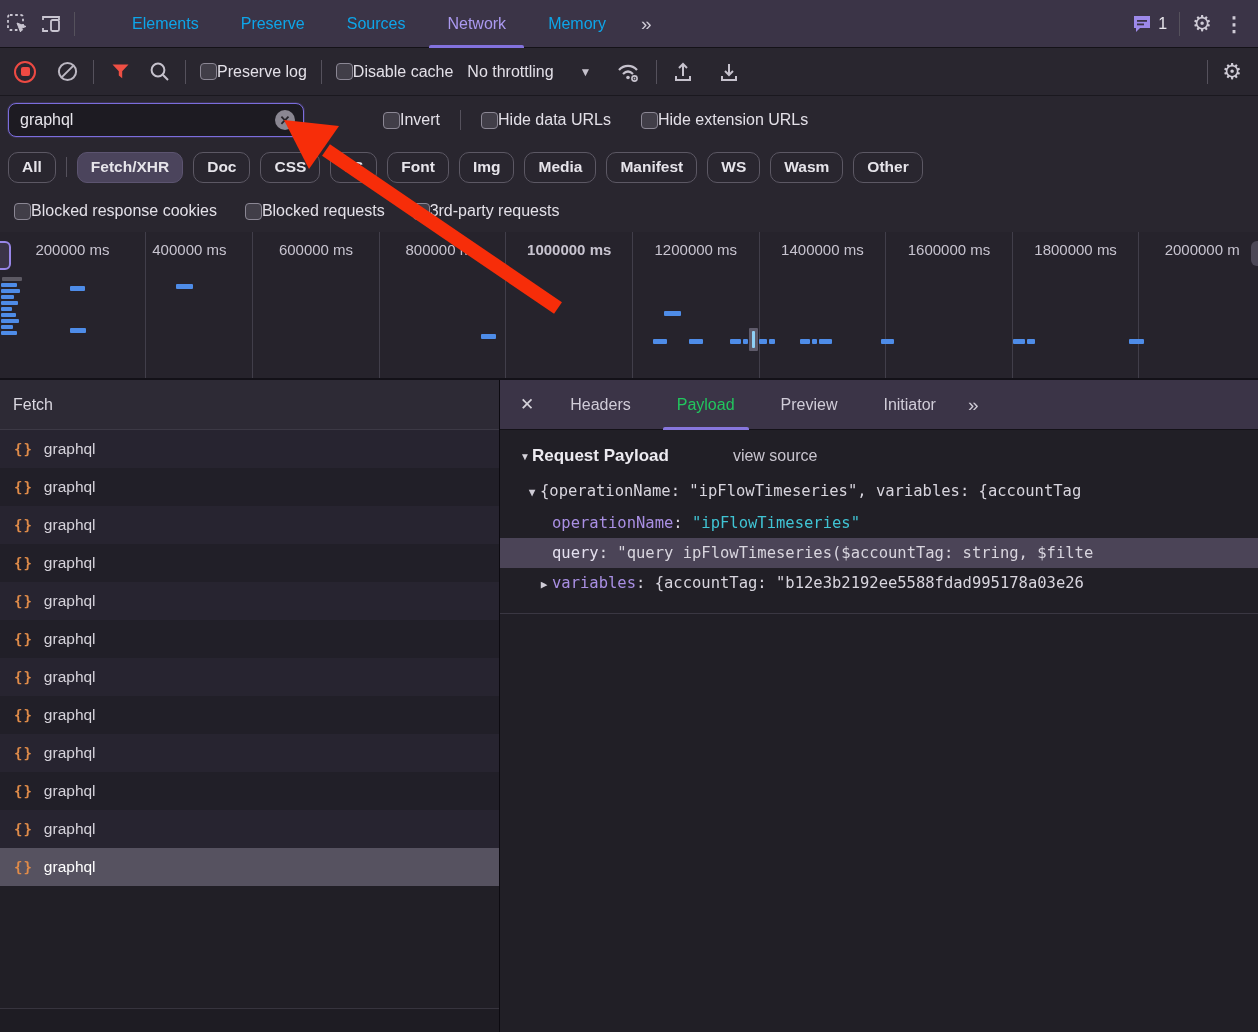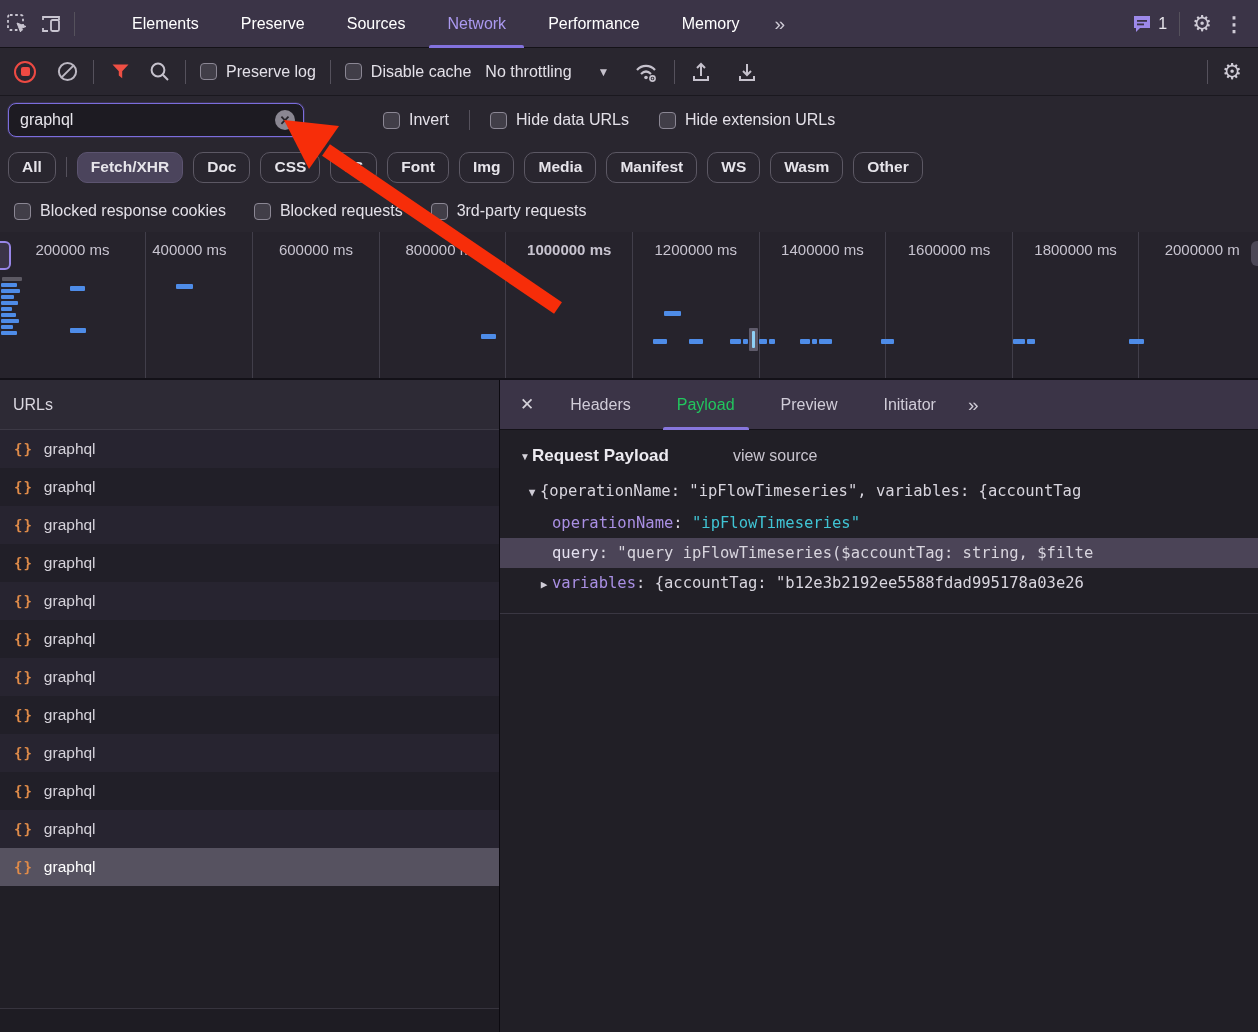--- a/index.html
+++ b/index.html
@@ -9,36 +9,36 @@
     font-family:"Liberation Sans",sans-serif;
     -webkit-font-smoothing:antialiased;
   }
   .abs{position:absolute;}
   .sep{width:1px;height:24px;background:#55515c;flex:0 0 1px;}
   .sep.short{height:20px;}
   
   #topbar{left:0;top:0;width:1258px;height:48px;background:#3b3447;
     display:flex;align-items:center;border-bottom:1px solid #141218;box-sizing:border-box;}
   .icon-btn{width:34px;height:40px;display:flex;align-items:center;justify-content:center;color:#c9c5d1;flex:0 0 auto;}
-  .dt-tab{height:48px;display:flex;align-items:center;padding:0 21px;font-size:16px;color:#ffffff;position:relative;box-sizing:border-box;}
+  .dt-tab{height:48px;display:flex;align-items:center;padding:0 21px;font-size:16px;color:#0ea5e9;position:relative;box-sizing:border-box;}
   .dt-tab.sel{color:#ab99f0;}
   .dt-tab.sel::after{content:"";position:absolute;left:3px;right:3px;bottom:0;height:3px;background:#8372de;border-radius:2px 2px 0 0;}
   .chev{font-size:19px;color:#cfcbd6;padding:0 14px;letter-spacing:2px;}
   #topbar-right{margin-left:auto;display:flex;align-items:center;gap:12px;padding-right:14px;}
   .badge-num{font-size:16px;color:#e8e6ec;}
   .gear-glyph{font-size:22px;color:#cfcbd6;line-height:1;}
   .kebab{font-size:20px;font-weight:bold;color:#cfcbd6;letter-spacing:0;}
   
   #nettools{left:0;top:48px;width:1258px;height:48px;background:#29262f;
     display:flex;align-items:center;gap:14px;padding-left:14px;box-sizing:border-box;
     border-bottom:1px solid #1a181f;}
   .rec{width:22px;height:22px;border:2.5px solid #ee4a43;border-radius:50%;display:flex;align-items:center;justify-content:center;box-sizing:border-box;}
   .rec i{width:9px;height:9px;background:#ee4a43;border-radius:2px;}
   .cb{width:17px;height:17px;border:1.5px solid #8b8794;border-radius:4px;background:#413e48;box-sizing:border-box;flex:0 0 17px;}
-  .cb-row{display:flex;align-items:center;gap:9px;font-size:16px;color:#e3e0e8;}
+  .cb-row{display:flex;align-items:center;font-size:16px;color:#e3e0e8;}
   .throttle{display:flex;align-items:center;gap:26px;font-size:16px;color:#e3e0e8;}
   .caret{font-size:12px;color:#c5c1cc;}
   #nettools-right{margin-left:auto;display:flex;align-items:center;gap:14px;padding-right:16px;}
   
   #filterrow{left:0;top:96px;width:1258px;height:48px;background:#29262f;
     display:flex;align-items:center;box-sizing:border-box;padding-left:8px;}
   #filter-input{width:296px;height:34px;border:1.5px solid #7b6ddd;border-radius:8px;
     background:#1d1b22;display:flex;align-items:center;box-sizing:border-box;
     padding:0 8px 0 11px;box-shadow:0 0 0 1px #39324e;}
   #filter-input .txt{font-size:16px;color:#e8e6ec;flex:1;}
@@ -109,21 +109,20 @@
       <path d="M5 8 L5 5 L21 5 L21 8 M5 16 L5 19 L10 19" fill="none" stroke="#c9c5d1" stroke-width="1.8"></path>
       <rect x="13" y="8" width="8" height="11" rx="1.5" fill="none" stroke="#c9c5d1" stroke-width="1.8"></rect>
     </svg>
   </span>
   <span class="sep" style="margin:0 6px;"></span>
   <div id="devtools-tabs" style="display:flex;align-items:center;margin-left:30px;">
       <div class="dt-tab">Elements</div>
       <div class="dt-tab">Preserve</div>
       <div class="dt-tab">Sources</div>
       <div class="dt-tab sel">Network</div>
-      <div class="dt-tab">Performance</div>
       <div class="dt-tab">Memory</div>
     </div>
   <span class="chev">»</span>
   <div id="topbar-right">
     <span style="display:flex;align-items:center;gap:6px;">
       <svg width="20" height="19" viewBox="0 0 20 19">
         <path d="M2 2 h16 v12 h-10 l-4 4 v-4 h-2 z" fill="#9d89ea"></path>
         <rect x="5" y="6" width="10" height="1.8" fill="#3b3447"></rect>
         <rect x="5" y="9.5" width="7" height="1.8" fill="#3b3447"></rect>
       </svg>
@@ -314,21 +313,21 @@
       <div class="tl-bar" style="left: 1013px; top: 107px; width: 12px; height: 5px; background: rgb(78, 140, 232);"></div>
       <div class="tl-bar" style="left: 1027px; top: 107px; width: 8px; height: 5px; background: rgb(78, 140, 232);"></div>
       <div class="tl-bar" style="left: 1129px; top: 107px; width: 15px; height: 5px; background: rgb(78, 140, 232);"></div>
     </div>
   <div id="tl-handle" class="abs"></div>
   <div id="tl-handle-r" class="abs"></div>
 </div>
 
 <div id="reqpanel" class="abs">
   <div id="req-header">
-    <span>URLs</span>
+    <span>Fetch</span>
   </div>
   <div id="req-rows">
       <div class="req-row">
         <span class="json-ico">{}</span>
         <span>graphql</span>
       </div>
       <div class="req-row">
         <span class="json-ico">{}</span>
         <span>graphql</span>
       </div>

